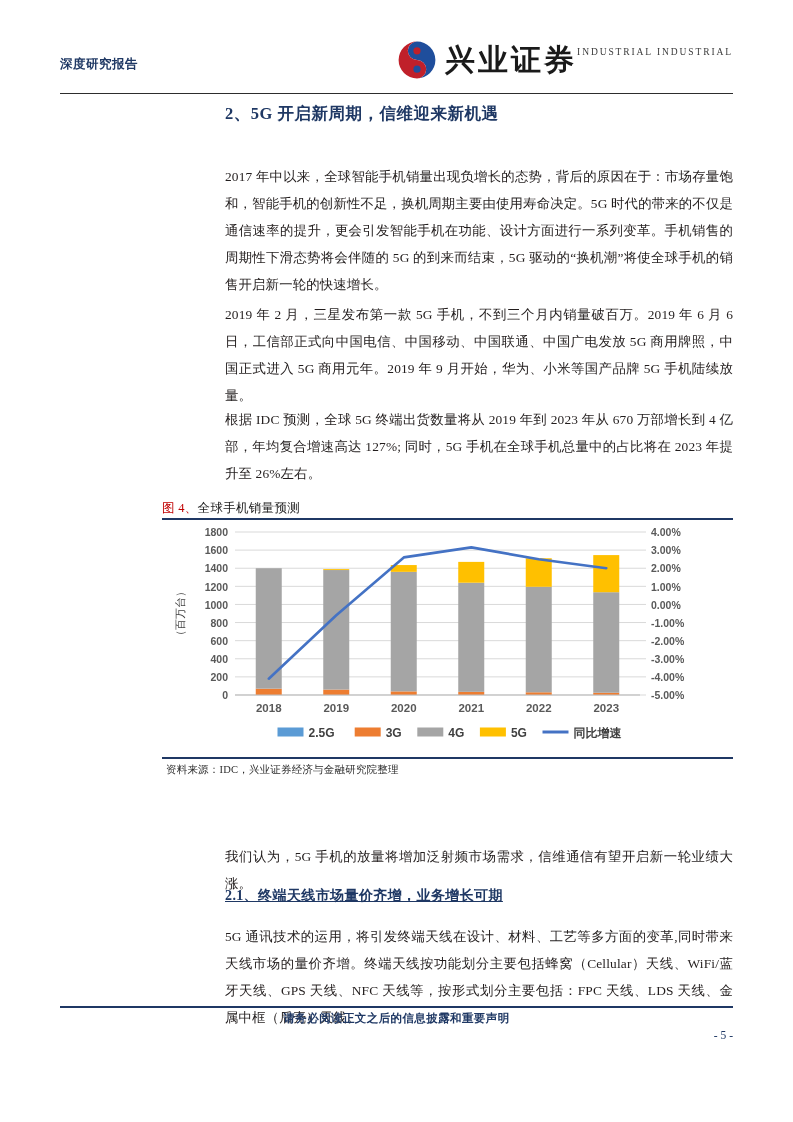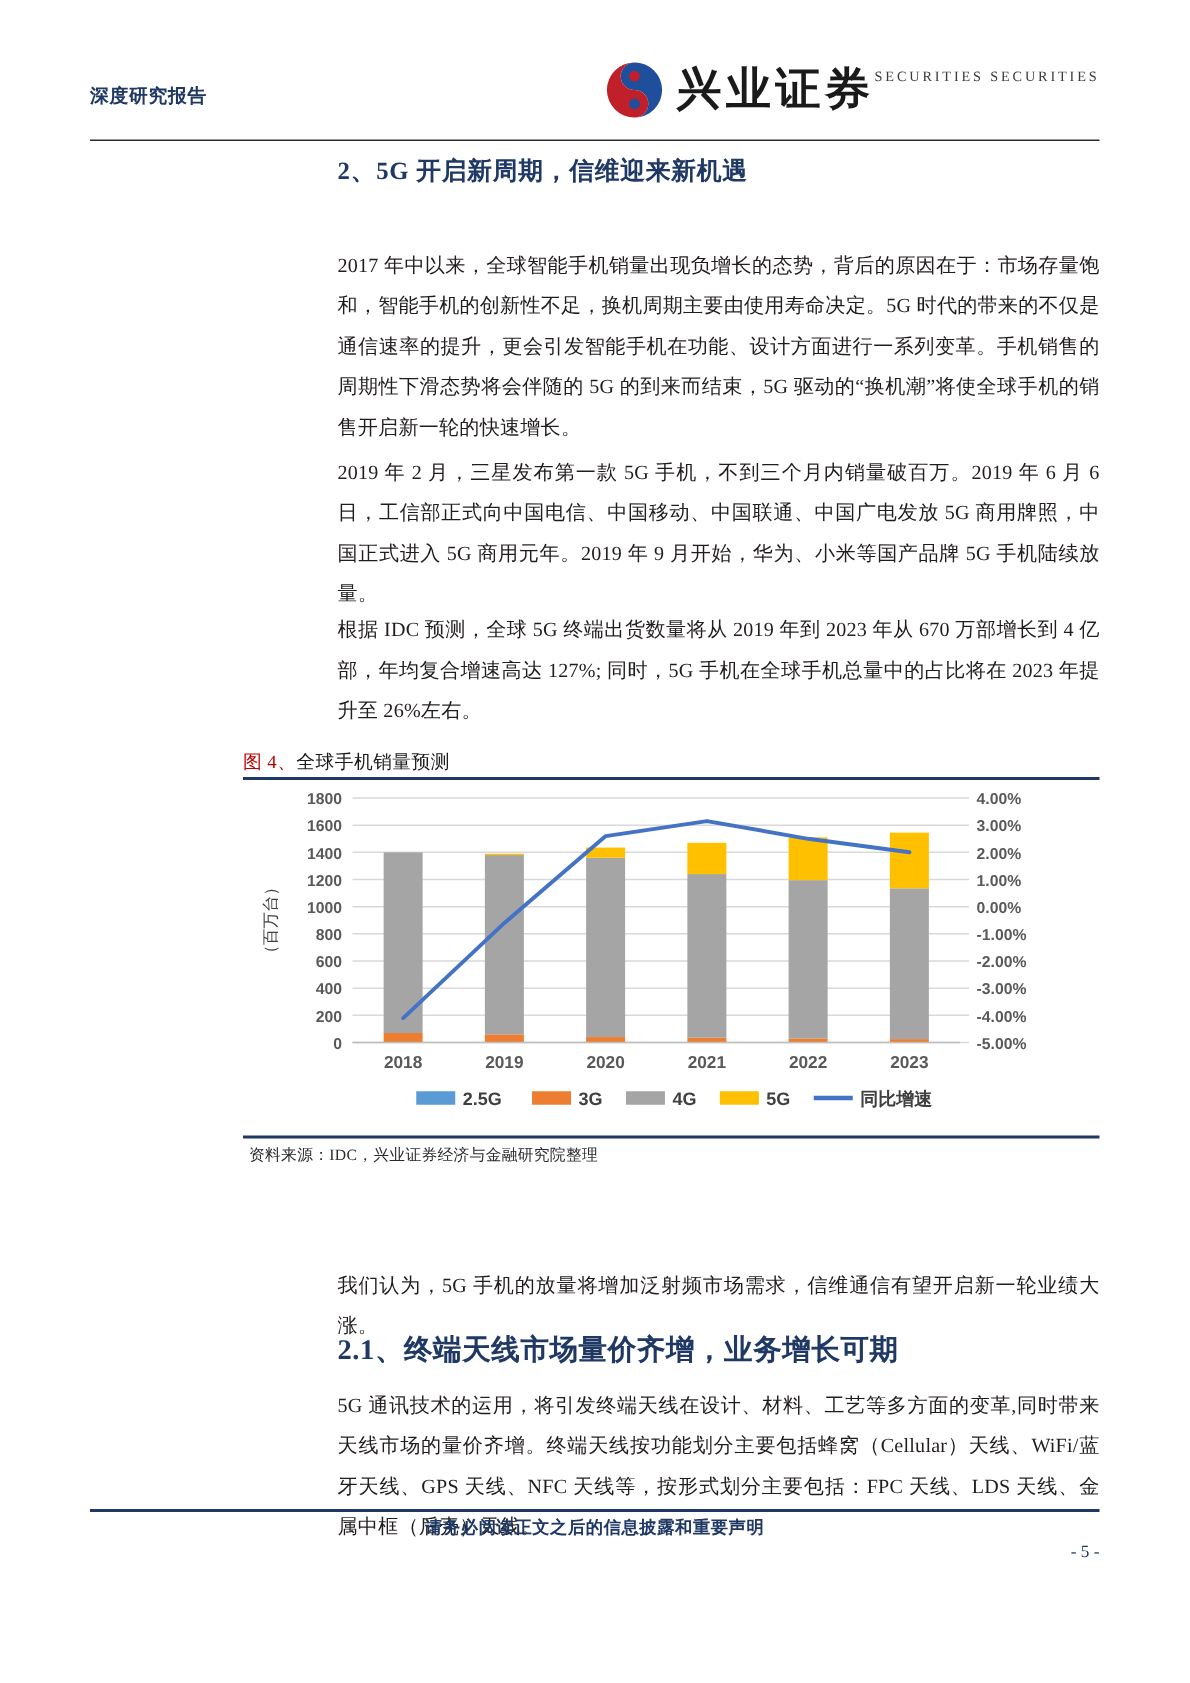--- a/index.html
+++ b/index.html
@@ -94,23 +94,24 @@
     font-size: 16.5px;
     color: #1f3864;
     letter-spacing: 0.5px;
   }
   .h3-title {
     position: absolute;
     left: 225px;
     top: 887px;
     font-family: "Liberation Serif", "DejaVu Serif", serif;
     font-weight: bold;
-    font-size: 19px;
+    font-size: 14px;
     color: #1f3864;
     letter-spacing: 0.4px;
+    text-decoration: underline;
   }
 
   
   .para {
     position: absolute;
     left: 225px;
     width: 508px;
     font-size: 13.4px;
     line-height: 27px;
     text-align: justify;
@@ -208,21 +209,21 @@
     <div class="header-tag">深度研究报告</div>
     <div class="logo-wrap">
       <svg class="logo-mark" viewBox="0 0 100 100">
         <path d="M50 4 A46 46 0 0 1 50 96 A23 23 0 0 0 50 50 A23 23 0 0 1 50 4 Z" fill="#1f4e9c"></path>
         <path d="M50 96 A46 46 0 0 1 50 4 A23 23 0 0 0 50 50 A23 23 0 0 1 50 96 Z" fill="#c0202a"></path>
         <circle cx="50" cy="27" r="9" fill="#c0202a"></circle>
         <circle cx="50" cy="73" r="9" fill="#1f4e9c"></circle>
       </svg>
       <div class="logo-text-block">
         <div class="logo-cn">兴业证券</div>
-        <div class="logo-en">SECURITIES SECURITIES</div>
+        <div class="logo-en">INDUSTRIAL INDUSTRIAL</div>
       </div>
     </div>
   </div>
   <div class="header-rule"></div>
 
   <div class="h2-title">2、5G 开启新周期，信维迎来新机遇</div>
 
   <p class="para" id="para1">2017 年中以来，全球智能手机销量出现负增长的态势，背后的原因在于：市场存量饱和，智能手机的创新性不足，换机周期主要由使用寿命决定。5G 时代的带来的不仅是通信速率的提升，更会引发智能手机在功能、设计方面进行一系列变革。手机销售的周期性下滑态势将会伴随的 5G 的到来而结束，5G 驱动的“换机潮”将使全球手机的销售开启新一轮的快速增长。</p>
   <p class="para" id="para2">2019 年 2 月，三星发布第一款 5G 手机，不到三个月内销量破百万。2019 年 6 月 6 日，工信部正式向中国电信、中国移动、中国联通、中国广电发放 5G 商用牌照，中国正式进入 5G 商用元年。2019 年 9 月开始，华为、小米等国产品牌 5G 手机陆续放量。</p>
   <p class="para" id="para3">根据 IDC 预测，全球 5G 终端出货数量将从 2019 年到 2023 年从 670 万部增长到 4 亿部，年均复合增速高达 127%; 同时，5G 手机在全球手机总量中的占比将在 2023 年提升至 26%左右。</p>

